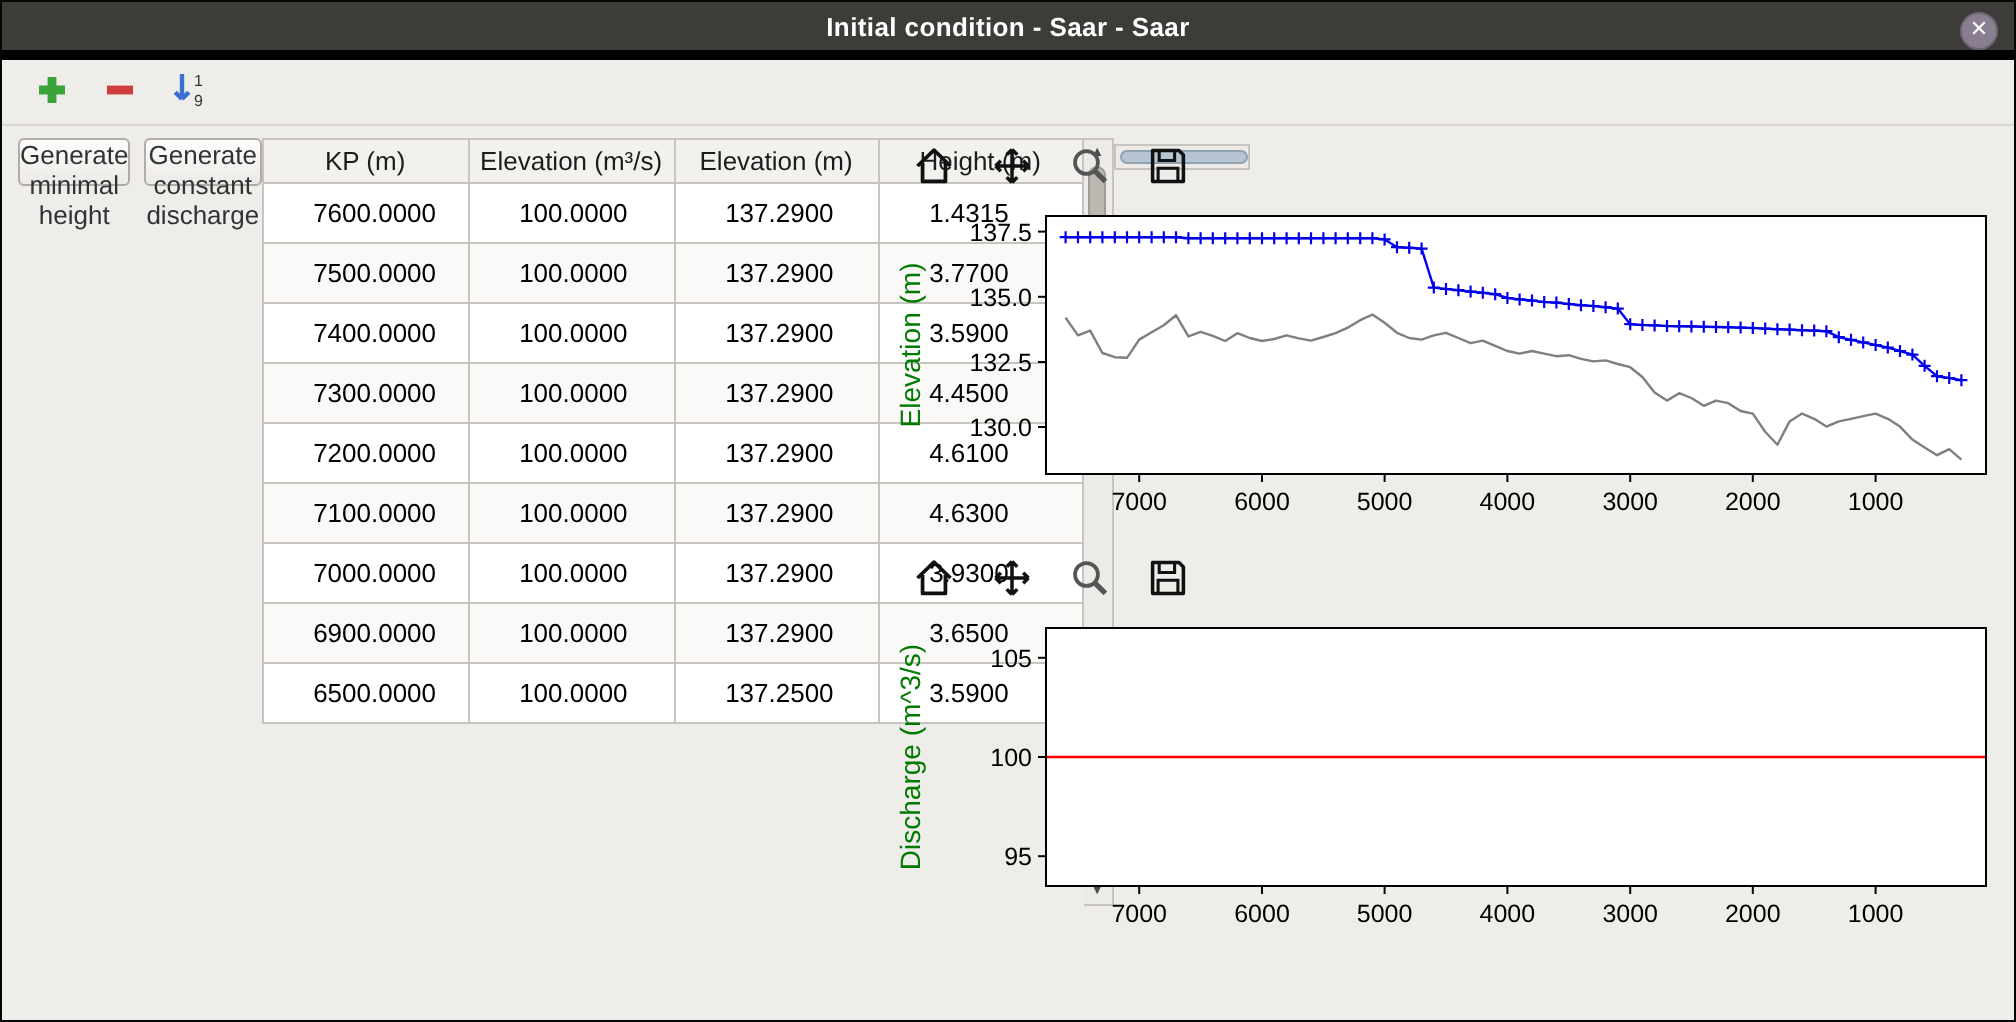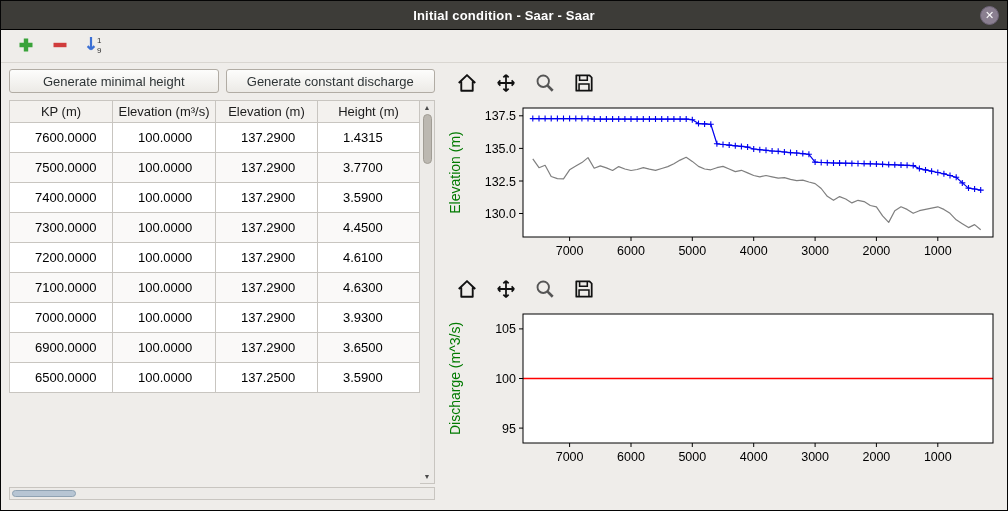--- a/index.html
+++ b/index.html
@@ -3,31 +3,31 @@
 <meta charset="utf-8">
 <style>
   html,body{margin:0;padding:0;background:#d8d6d2;}
   *{box-sizing:border-box;}
   .window{
     width:1008px;height:511px;border:1px solid #050505;background:#efedea;
     font-family:"Liberation Sans",sans-serif;display:flex;flex-direction:column;
     overflow:hidden;position:relative;
   }
   
-  .titlebar{height:29px;flex:0 0 auto;background:#3d3c38;display:flex;align-items:center;justify-content:center;position:relative;border-bottom:1px solid #000000;}
+  .titlebar{height:29px;flex:0 0 auto;background:#3d3c38;display:flex;align-items:center;justify-content:center;position:relative;border-bottom:5px solid #000000;}
   .title{color:#ffffff;font-size:13px;font-weight:bold;letter-spacing:.2px;}
   .close-btn{position:absolute;right:8px;top:5px;width:19px;height:19px;border-radius:50%;
     background:#8a7f90;color:#fdfdfd;display:flex;align-items:center;justify-content:center;
     font-size:11px;line-height:1;cursor:default;border:1px solid #6f6578;}
   
   .main-toolbar{height:33px;flex:0 0 auto;display:flex;align-items:center;gap:8px;padding:0 12px;border-bottom:1px solid #d9d6d1;}
   .tool-btn{width:26px;height:26px;display:flex;align-items:center;justify-content:center;background:transparent;border:none;padding:0;}
   
   .content{flex:1;display:flex;padding:6px 8px 4px 8px;gap:6px;min-height:0;}
-  .left-panel{width:426px;flex:0 0 auto;display:flex;flex-direction:column;}
+  .left-panel{width:426px;flex:0 0 auto;display:flex;flex-direction:row;}
   .gen-buttons{display:flex;gap:7px;margin-bottom:7px;}
   .gtk-btn{flex:1;height:24px;border:1px solid #b1aca4;border-radius:3px;
     background:linear-gradient(#fdfdfc,#eceae6);font-family:"Liberation Sans",sans-serif;
     font-size:13px;color:#2e3436;padding:0;}
   .table-area{display:flex;align-items:stretch;height:384px;}
   table{border-collapse:collapse;table-layout:fixed;width:410px;align-self:flex-start;border-radius:28px;}
   th{height:22px;background:#f3f1ee;border:1px solid #c8c5c0;font-weight:normal;font-size:13px;color:#1c1c1c;text-align:center;padding:0;}
   td{height:30px;border:1px solid #c8c5c0;font-size:13px;color:#000;padding:0 4px 0 25px;background:#ffffff;white-space:nowrap;}
   tbody tr:nth-child(even) td{background:#faf9f8;}
   .vscroll{width:15px;background:#edebe8;border:1px solid #c8c5c0;border-left:none;display:flex;flex-direction:column;align-items:center;height:384px;}

